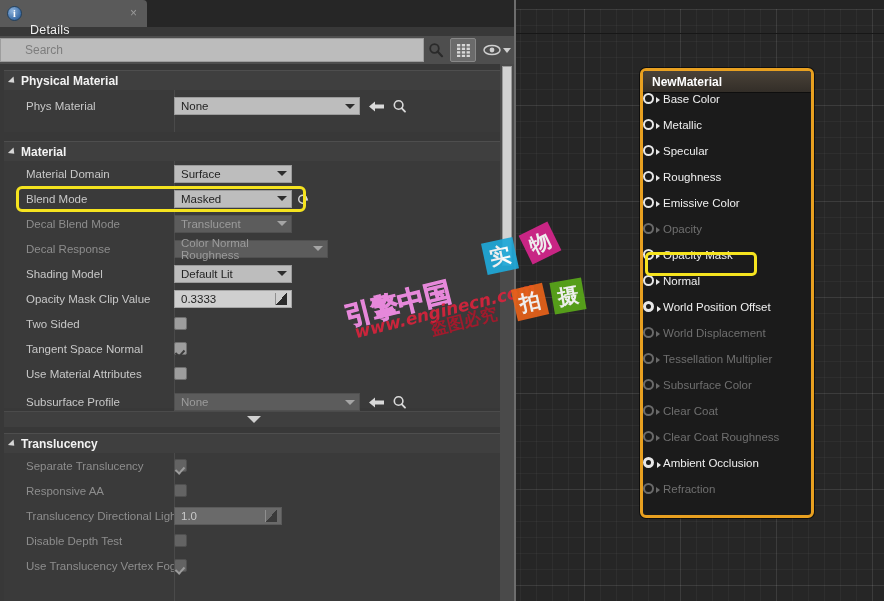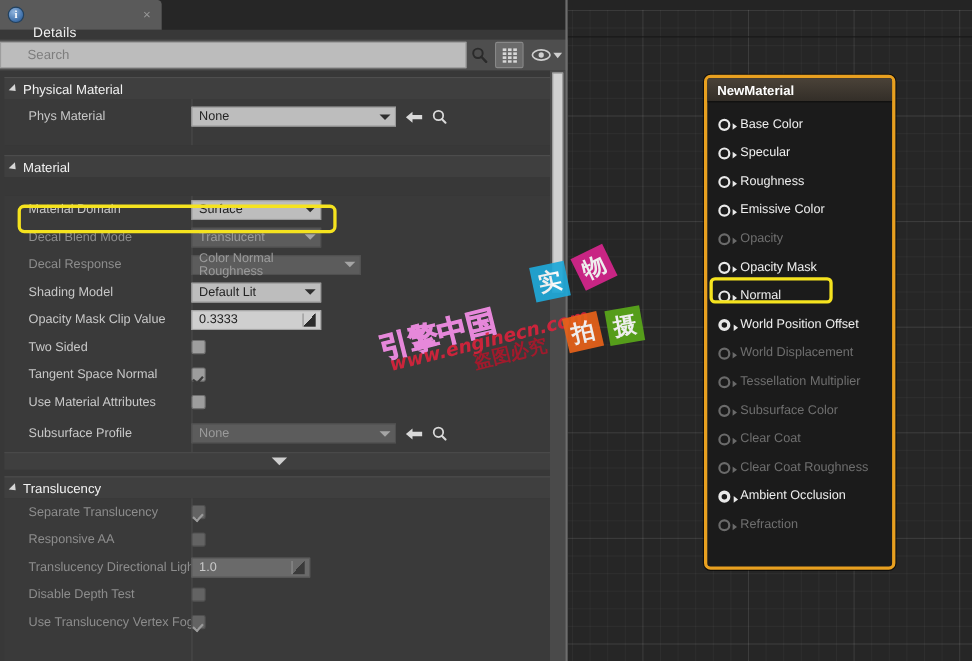--- a/index.html
+++ b/index.html
@@ -105,21 +105,21 @@
     cursor: pointer;
   }
   .cat-tri {
     width: 0; height: 0;
     border-left: 5px solid #d6d6d6;
     border-top: 4px solid transparent;
     border-bottom: 4px solid transparent;
     transform: rotate(45deg);
     margin-right: 6px;
   }
-  .cat-title { color: #f2f2f2; font-size: 12px; font-weight: normal; }
+  .cat-title { color: #f2f2f2; font-size: 12px; font-weight: bold; }
 
   .cat-body {
     position: absolute; left: 4px; width: 500px;
     background: #3a3a3a;
   }
   .prop-row {
     position: relative; height: 25px;
     display: flex; align-items: center;
   }
   .prop-label {
@@ -245,21 +245,21 @@
     overflow: hidden;
   }
   .node-title {
     height: 22px;
     background: linear-gradient(to bottom, #4a4238 0%, #332e28 100%);
     color: #ffffff; font-size: 12px; font-weight: bold;
     display: flex; align-items: center; padding-left: 9px;
     border-bottom: 1px solid #0e0e0e;
   }
   .pin-row {
-    height: 26px; display: flex; align-items: flex-end; padding-left: 10px;
+    height: 26px; display: flex; align-items: flex-start; 
   }
   .pin {
     width: 11px; height: 11px; border-radius: 50%;
     border: 2px solid #e8e8e8; background: transparent;
     flex: 0 0 auto; cursor: pointer; position: relative;
   }
   .pin::after {
     content: ""; position: absolute; left: 11px; top: 2px;
     width: 0; height: 0;
     border-left: 4px solid #e8e8e8;
@@ -401,33 +401,48 @@
             </svg>
           </div>
         </div>
       </div>
     </div>
 
     <div class="cat-header" style="top:141px;">
       <span class="cat-tri"></span>
       <span class="cat-title">Material</span>
     </div>
-    <div class="cat-body" style="top:178px; height:247px;">
+    <div class="cat-body" style="top:161px; height:247px;">
       <div class="vsep"></div>
 
       <div class="prop-row">
         <div class="prop-label">Material Domain</div>
         <div class="prop-value">
           <div class="combo" style="width:118px;">
             <span>Surface</span>
             <span class="caret"></span>
           </div>
         </div>
       </div>
 
+      <div class="prop-row">
+        <div class="prop-label">Blend Mode</div>
+        <div class="prop-value">
+          <div class="combo" style="width:118px;">
+            <span>Masked</span>
+            <span class="caret"></span>
+          </div>
+          <div class="reset-btn">
+            <svg width="12" height="12" viewBox="0 0 12 12" aria-hidden="true">
+              <path d="M9.5 7.5 A4 4 0 1 0 6 10.2" fill="none" stroke="#d9d9d9" stroke-width="1.4"></path>
+              <polygon points="9.5,3.2 11.2,7.6 7.2,7.0" fill="#d9d9d9"></polygon>
+            </svg>
+          </div>
+        </div>
+      </div>
 
       <div class="prop-row">
         <div class="prop-label dim">Decal Blend Mode</div>
         <div class="prop-value">
           <div class="combo disabled" style="width:118px;align-items:center;">
             <span>Translucent</span>
             <span class="caret"></span>
           </div>
         </div>
       </div>
@@ -562,20 +577,24 @@
     <div class="panel-scroll-thumb"></div>
   </div>
   <div class="panel-edge"></div>
 
   <div class="node">
     <div class="node-title">NewMaterial</div>
 
     <div class="pin-row">
       <span class="pin"></span>
       <span class="pin-label">Base Color</span>
+    </div>
+    <div class="pin-row">
+      <span class="pin"></span>
+      <span class="pin-label">Metallic</span>
     </div>
     <div class="pin-row">
       <span class="pin"></span>
       <span class="pin-label">Specular</span>
     </div>
     <div class="pin-row">
       <span class="pin"></span>
       <span class="pin-label">Roughness</span>
     </div>
     <div class="pin-row">

